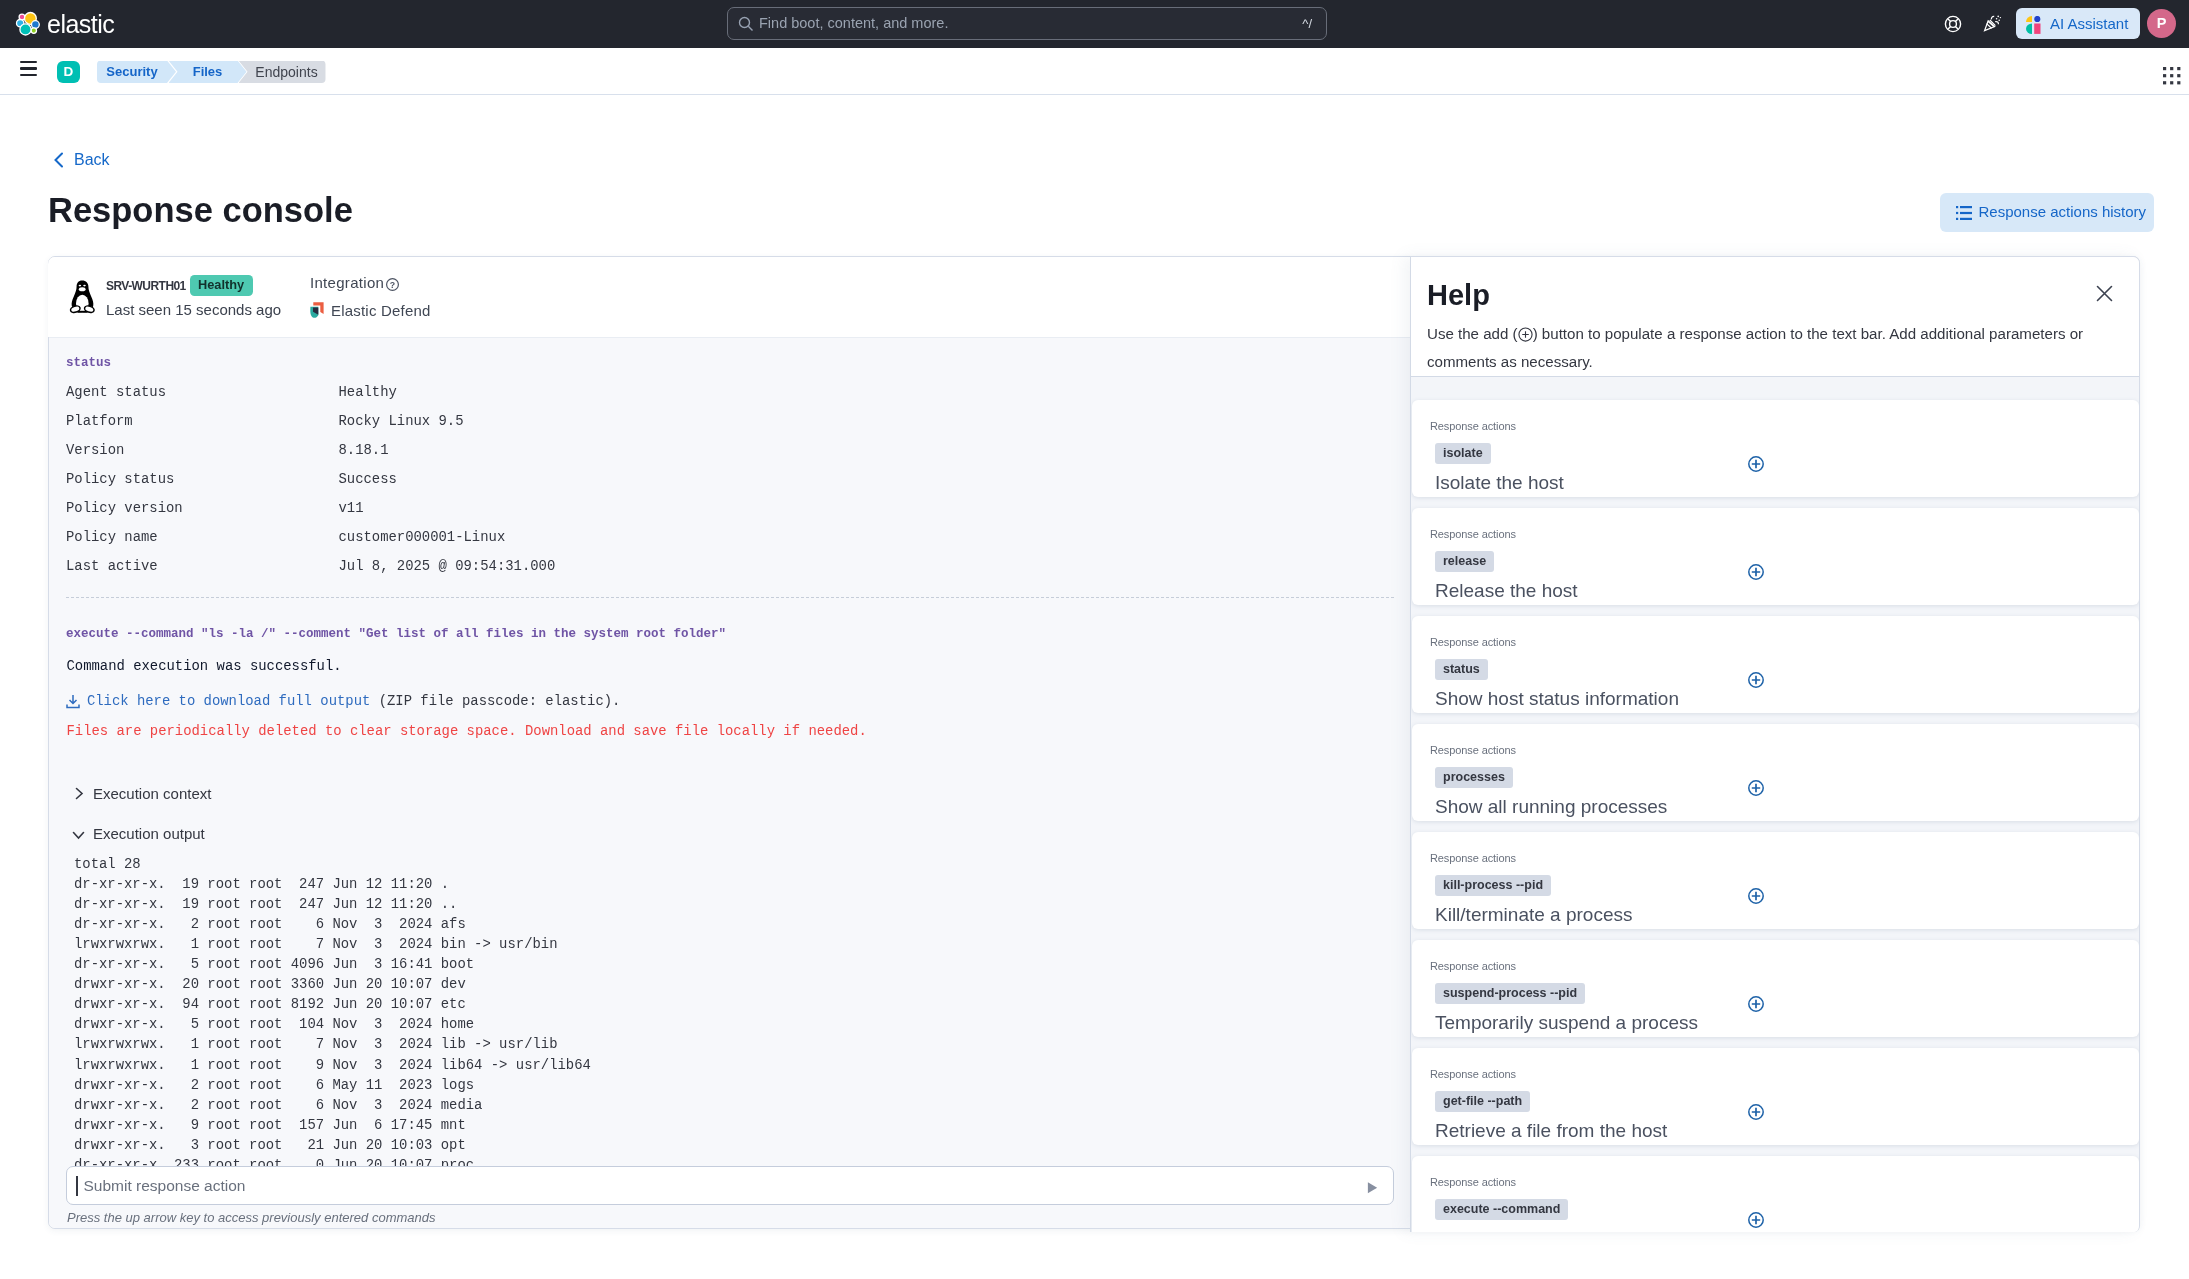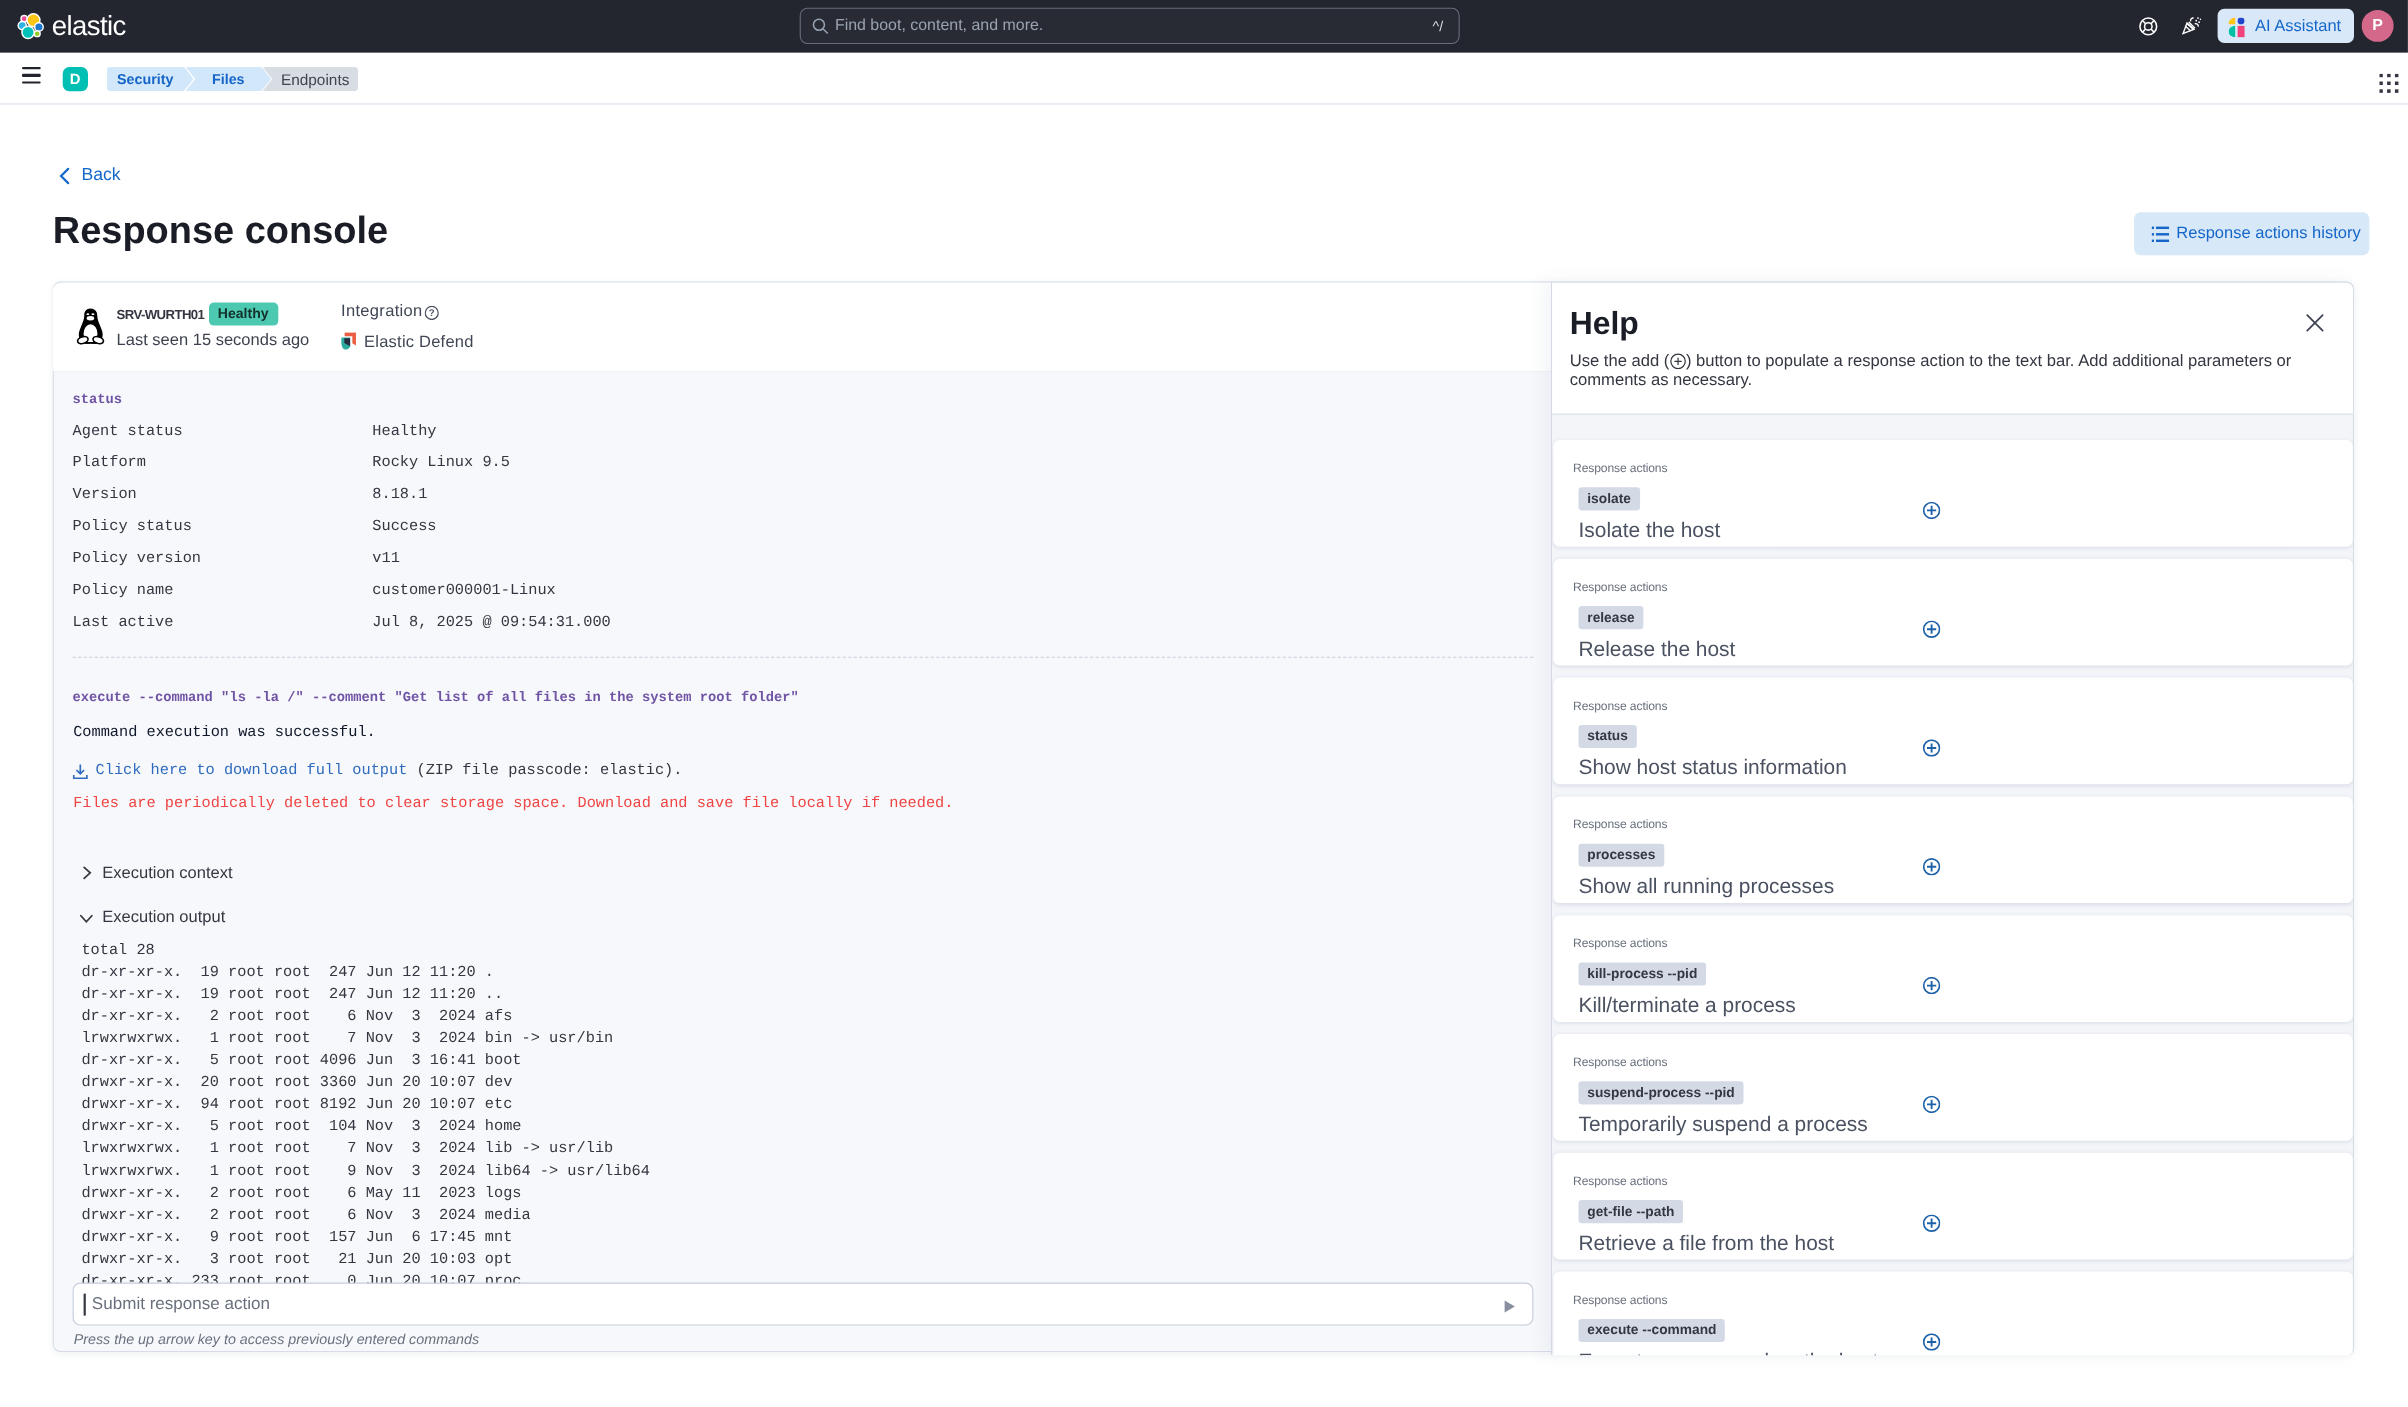--- a/index.html
+++ b/index.html
@@ -37,21 +37,21 @@
   .echo { font-family:"Liberation Mono", monospace; font-weight:700; font-size:12.5px; color:#6f54a5; }
   
   #inbox { position:absolute; left:66px; top:1165.5px; width:1328px; height:39.5px; background:#fff; border:1px solid #c5cddc; border-radius:7px; }
   #inbox .caret { position:absolute; left:9px; top:9.5px; width:1.6px; height:20px; background:#343741; }
   #inbox .ph { position:absolute; left:16.5px; top:10px; font-size:15.5px; color:#69707d; }
   #hint { position:absolute; left:67px; top:1210px; font-style:italic; font-size:13px; color:#69707d; }
   
   #help { position:absolute; left:1410px; top:256px; width:730px; height:976px; background:#f3f5f9; border-left:1px solid #d3dae6; border-right:1px solid #d6dce8; border-top:1px solid #d6dce8; border-radius:0 7px 6px 0; overflow:hidden; box-shadow:-6px 0 16px rgba(90,110,140,0.08); }
   #help-top { position:absolute; left:0; top:0; width:730px; height:120px; background:#fff; border-bottom:1px solid #d3dae6; }
   #help-title { position:absolute; left:16px; top:21.5px; font-size:29px; font-weight:700; color:#1a1d26; }
-  #help-para { position:absolute; left:16px; top:63px; width:700px; font-size:15.1px; line-height:17px; color:#343741; }
+  #help-para { position:absolute; left:16px; top:63px; width:700px; font-size:15.1px; line-height:28px; color:#343741; }
   .hcard { position:absolute; left:1px; width:727px; height:97px; background:#fff; border-radius:6px; box-shadow:0 1px 4px rgba(100,120,150,0.18); }
   .hcard .lab { position:absolute; left:18px; top:20px; font-size:11px; letter-spacing:-0.1px; color:#69707d; }
   .hcard .bdg { position:absolute; left:23px; top:43px; height:21px; background:#d4dae5; border-radius:3px; font-size:12.5px; font-weight:700; color:#343741; line-height:21px; padding:0 8px; }
   .hcard .dsc { position:absolute; left:23px; top:72px; font-size:19px; color:#4a5160; }
   .hcard svg.plus { position:absolute; left:336px; top:55.5px; }
 </style>
 </head>
 <body>
 <div id="page">
 

